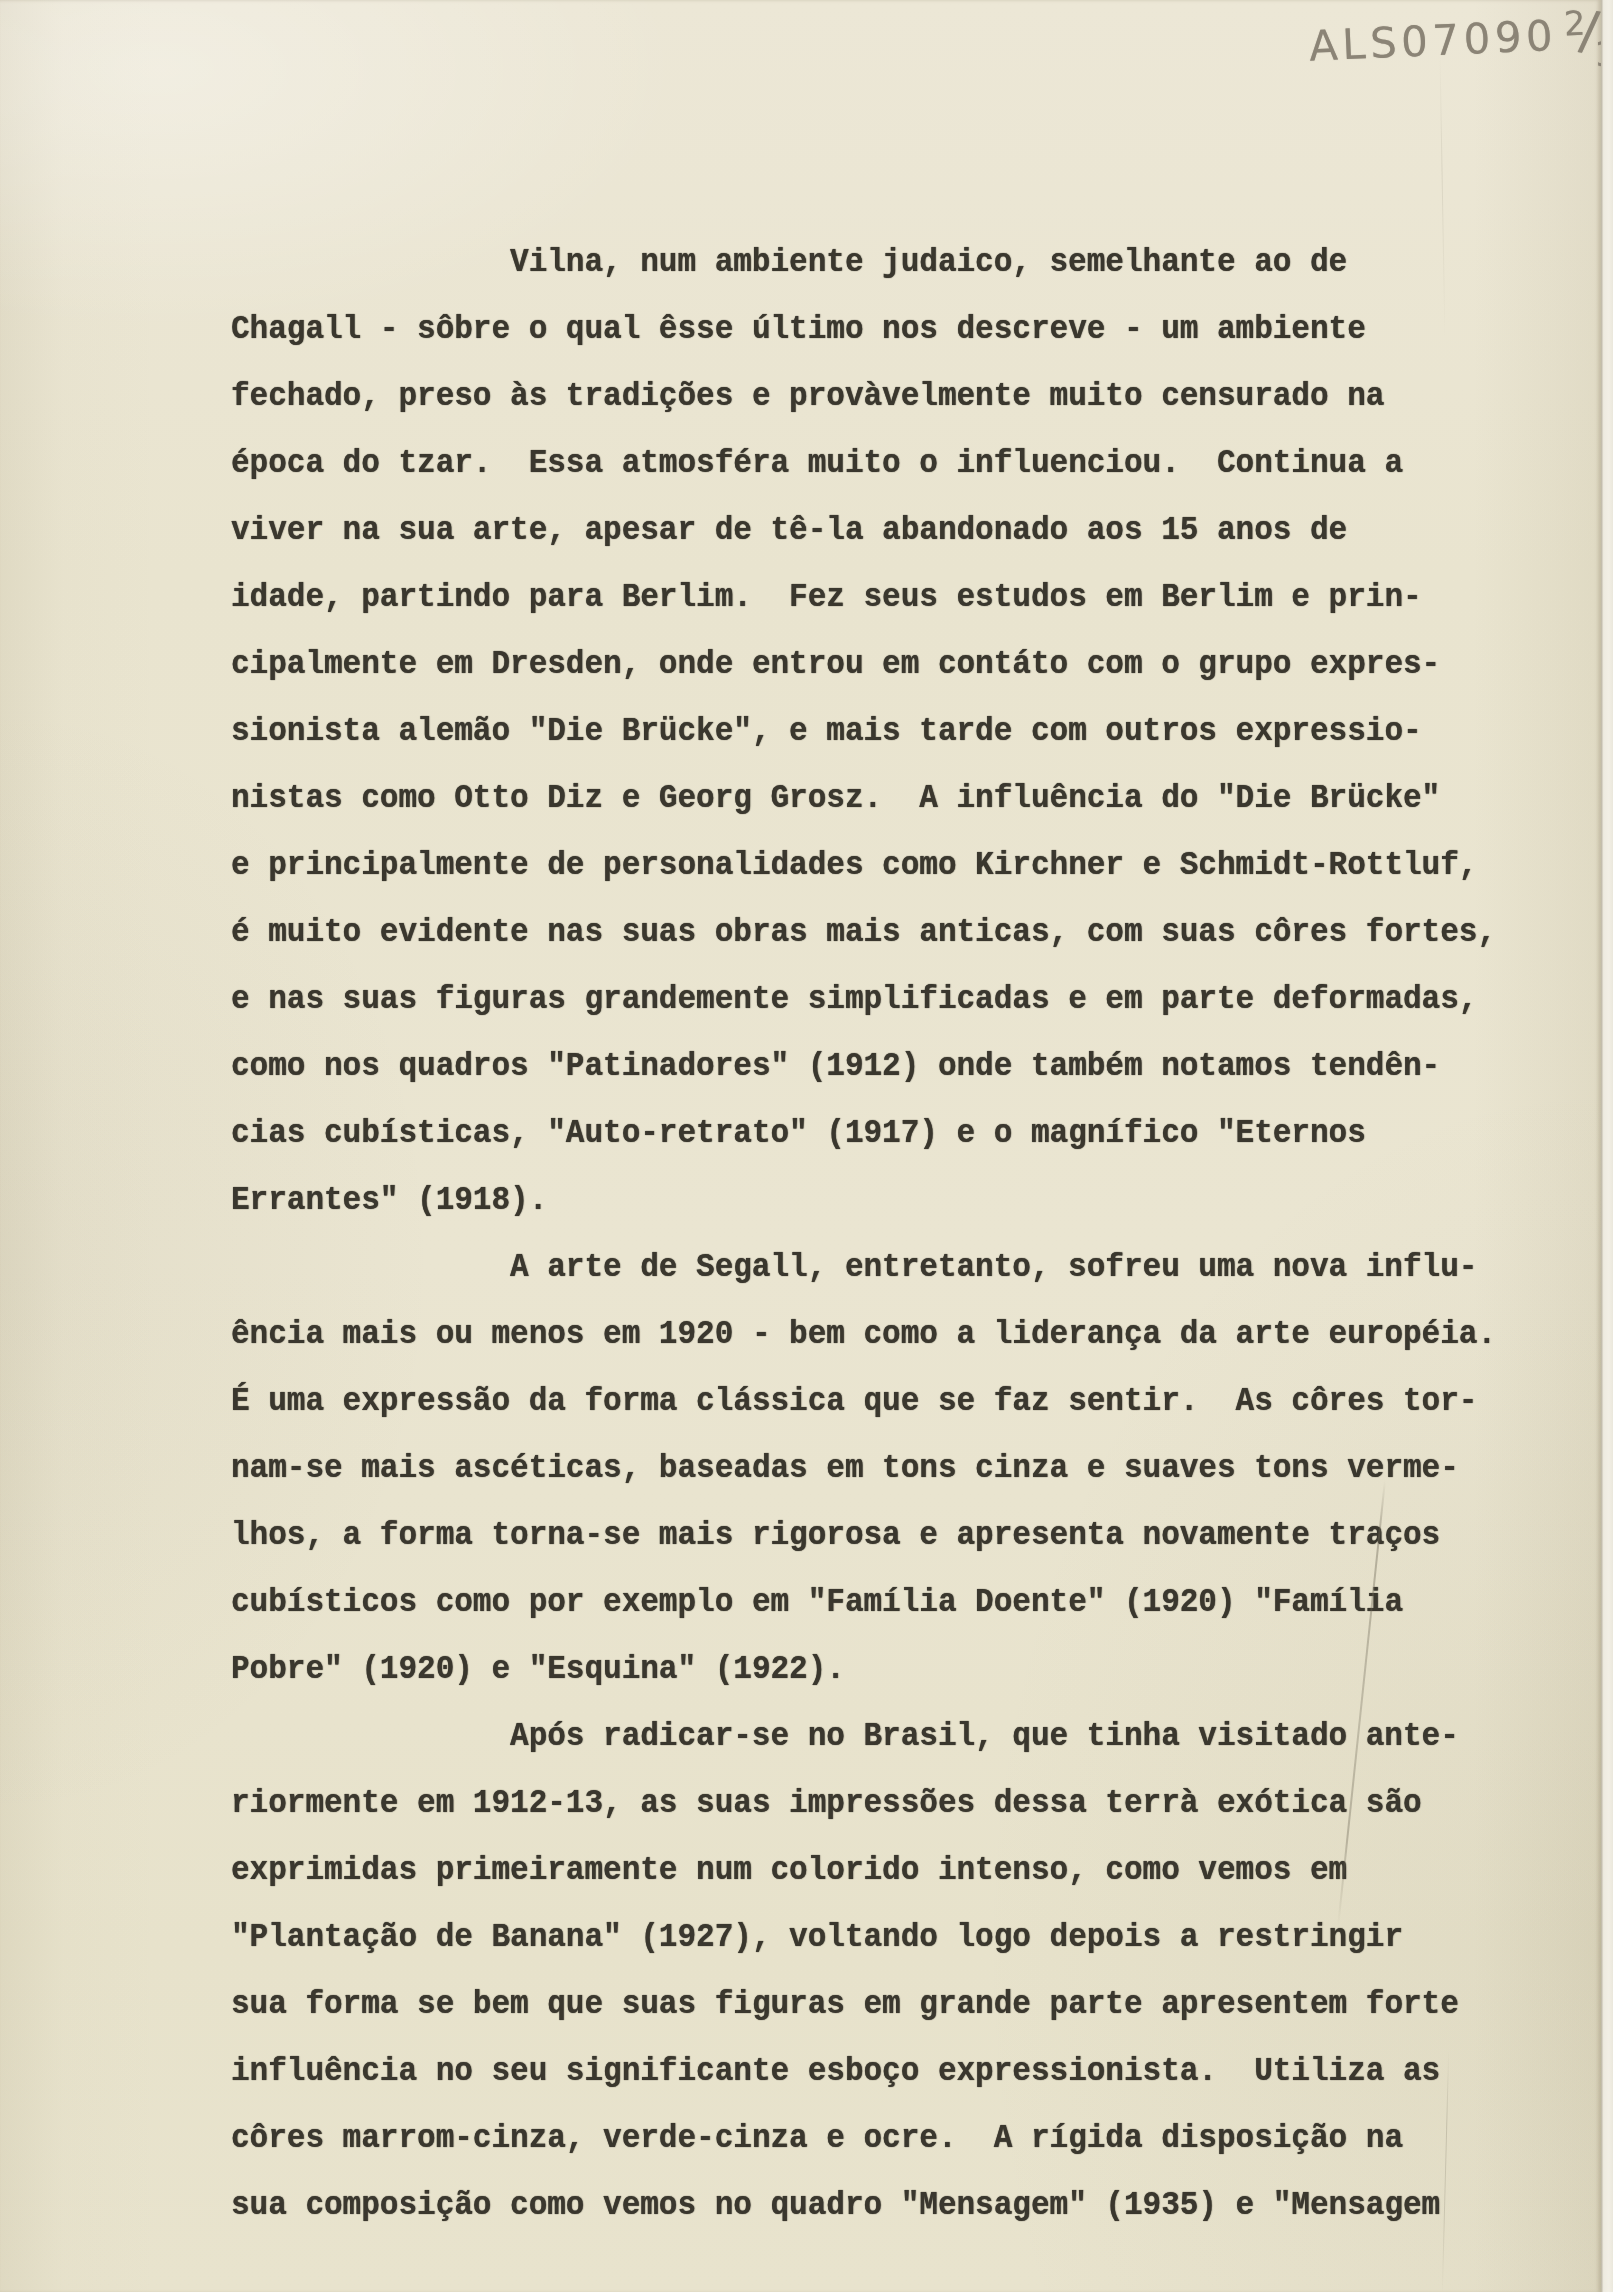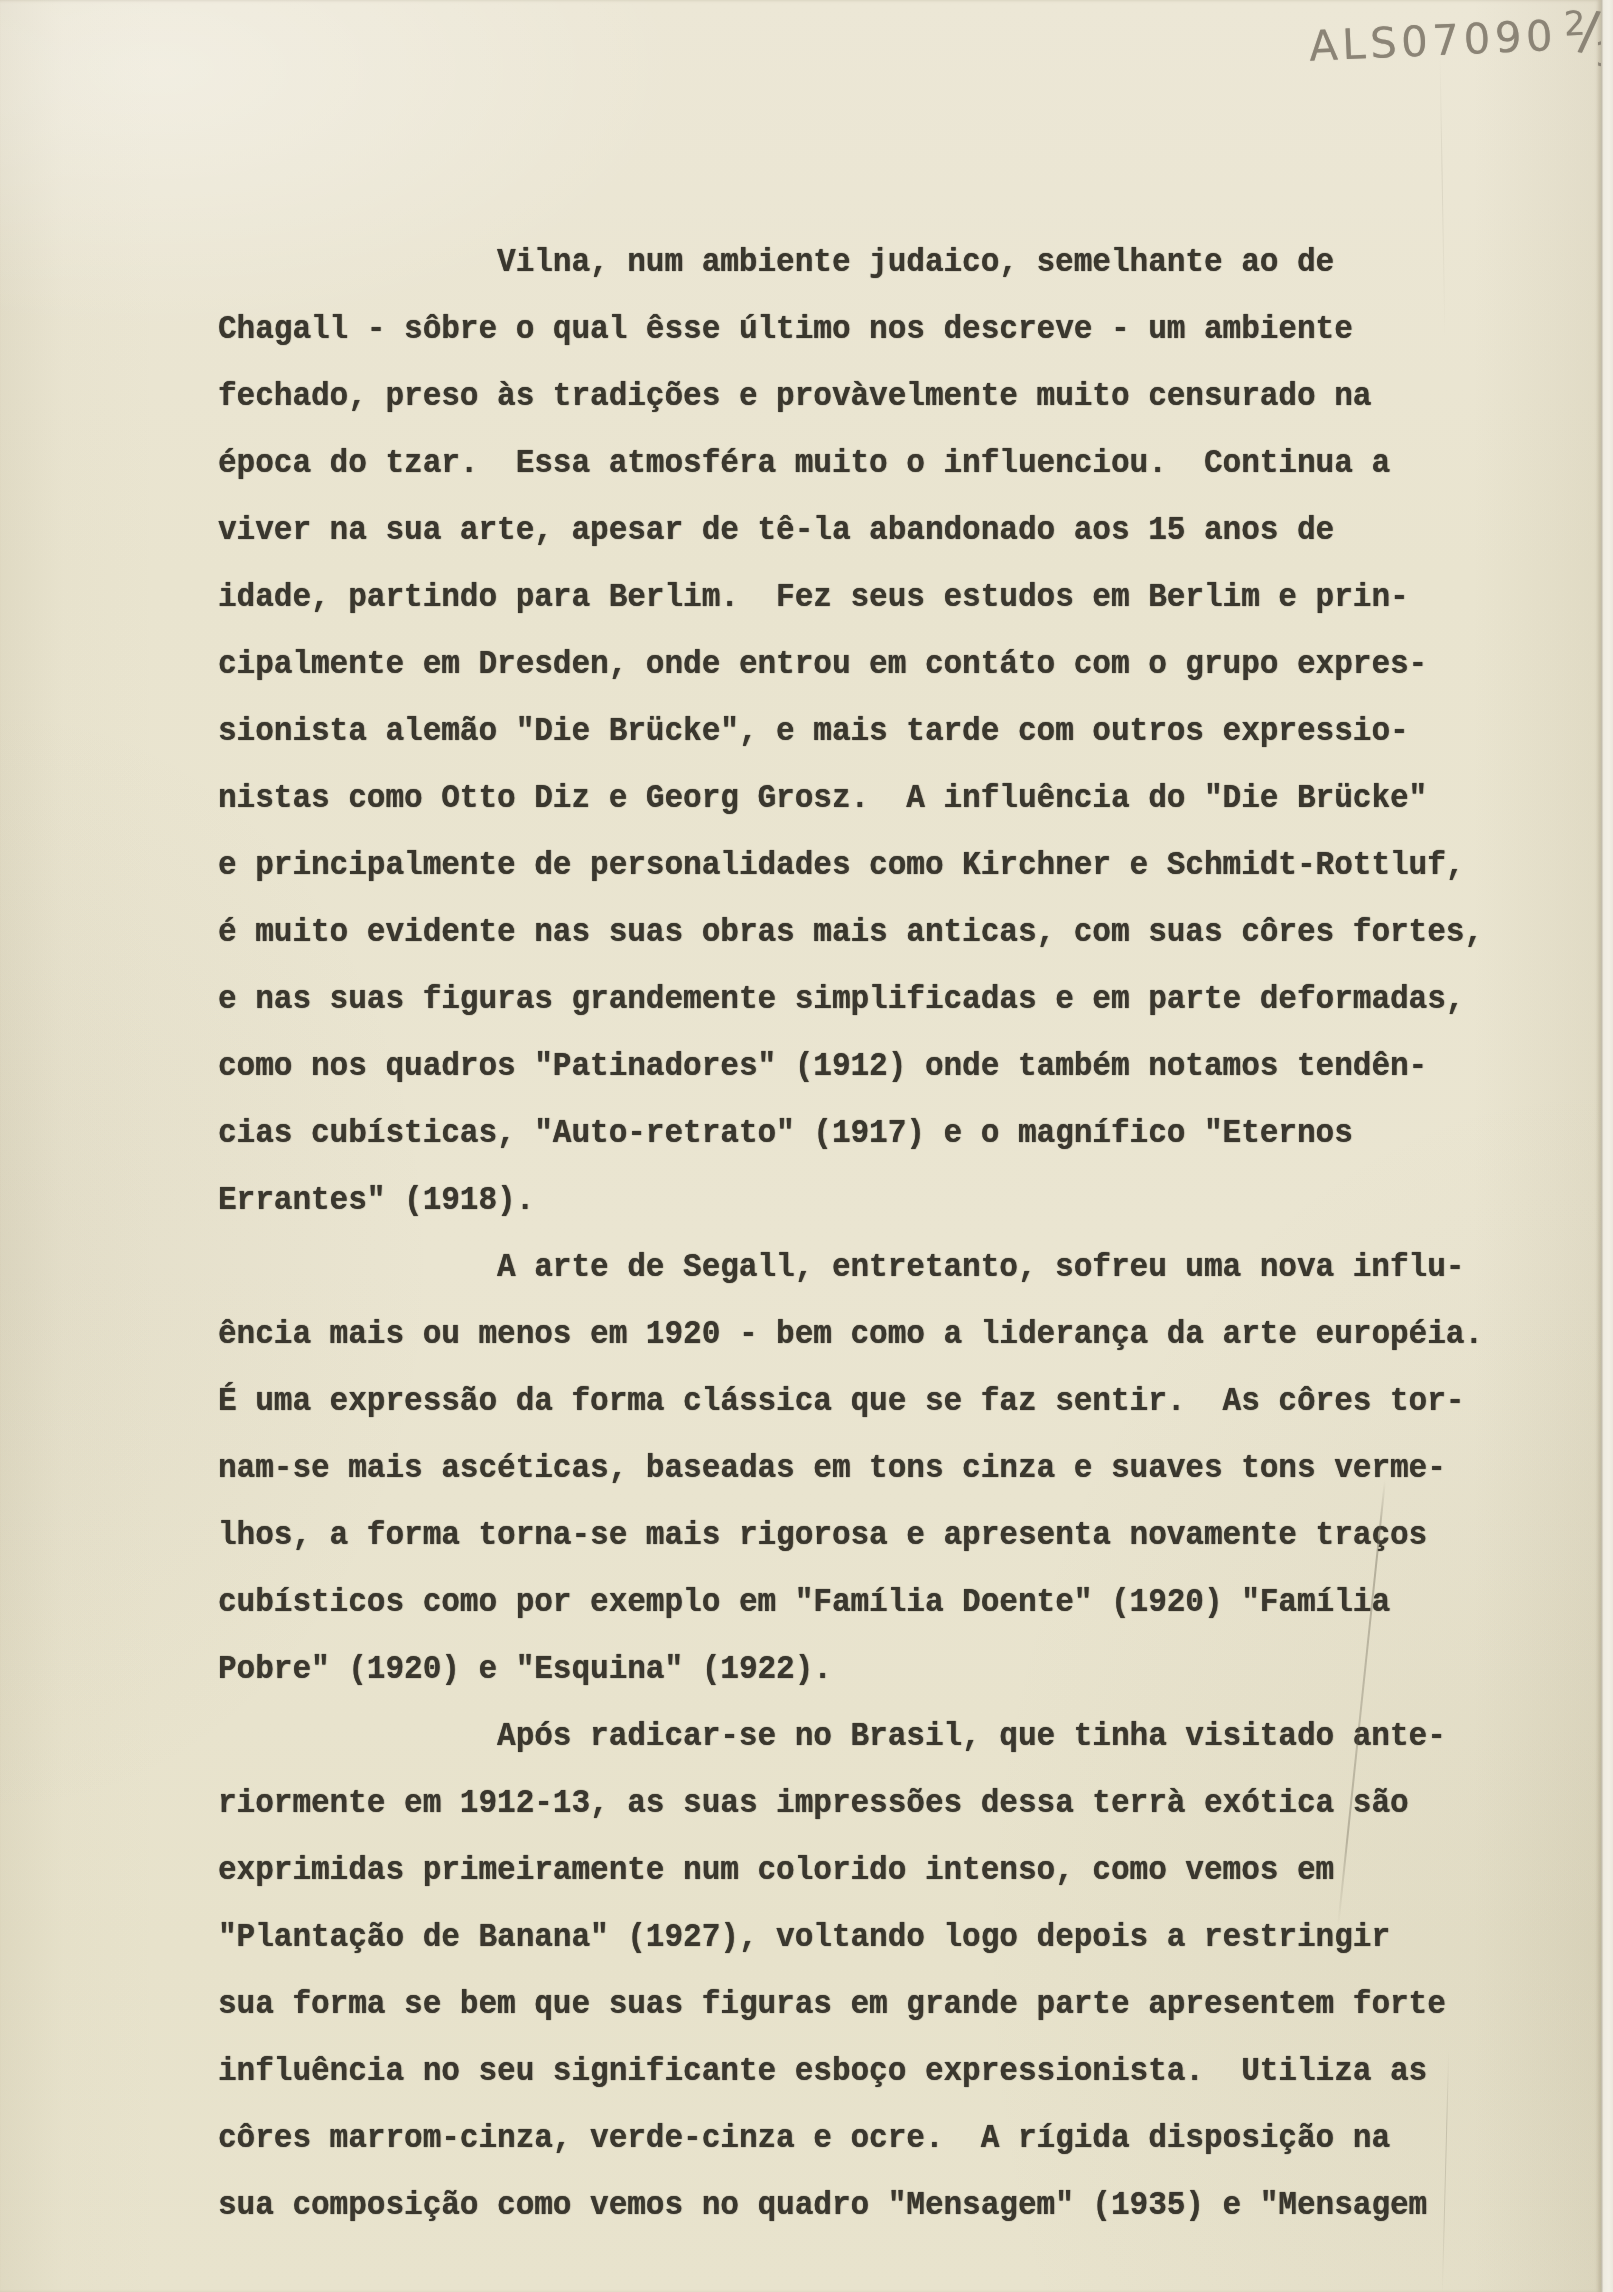--- a/index.html
+++ b/index.html
@@ -27,21 +27,21 @@
     background:
       radial-gradient(ellipse 806px 403px at 10% 3%, rgba(255,255,255,0.30), rgba(255,255,255,0) 65%),
       radial-gradient(ellipse 627px 806px at 0% 55%, rgba(120,108,74,0.06), rgba(120,108,74,0) 70%),
       radial-gradient(ellipse 896px 1254px at 100% 85%, rgba(125,114,82,0.07), rgba(125,114,82,0) 70%),
       linear-gradient(90deg, rgba(140,128,92,0.10) 0%, rgba(140,128,92,0.02) 4%, rgba(0,0,0,0) 10%, rgba(0,0,0,0) 92%, rgba(140,128,92,0.10) 100%),
       linear-gradient(180deg, #ece7d6 0%, #e9e4cf 25%, #eae5d1 55%, #e7e2cb 85%, #e8e3cd 100%);
     box-shadow: inset -2.7px 0 3.6px rgba(110,100,70,0.25);
   }
   .typescript {
     position: absolute;
-    left: 218px;
+    left: 231px;
     top: 228px;
     width: 1325px;
     font-size: 31px;
     line-height: 67px;
     font-weight: 700;
     color: var(--ink);
     letter-spacing: 0px;
   }
   .line {
     white-space: pre;

